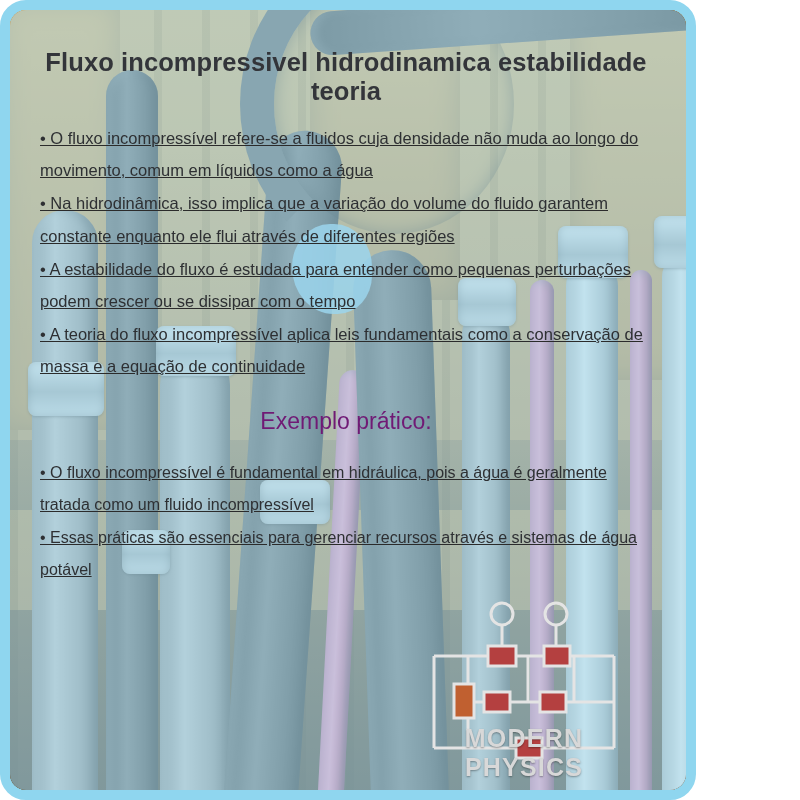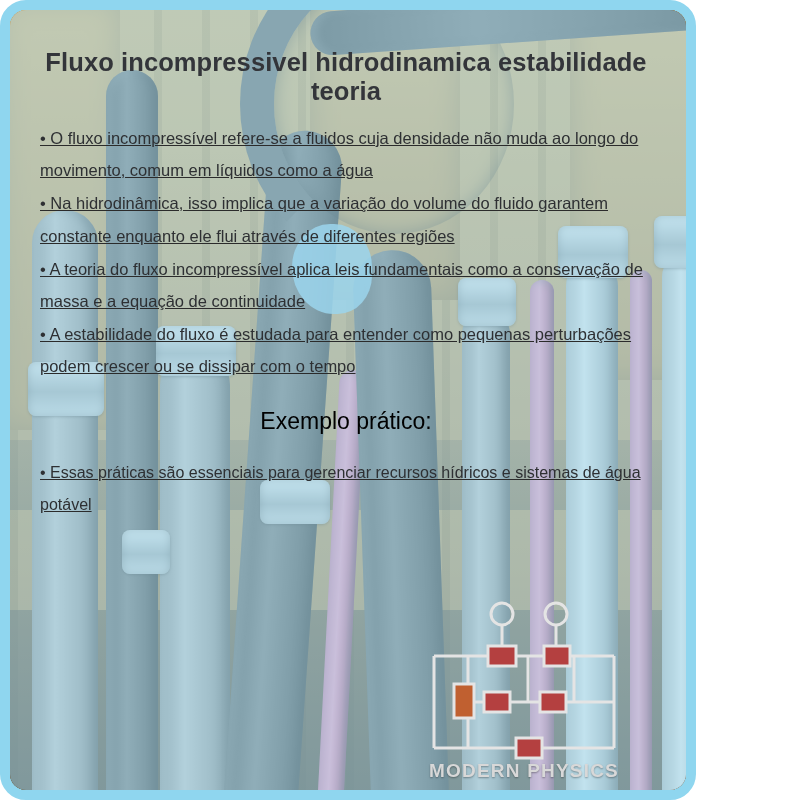--- a/index.html
+++ b/index.html
@@ -120,21 +120,21 @@
     line-height: 1.95;
     color: #2e3033;
     margin: 0 0 1px 0;
     padding-left: 0;
     text-indent: 0;
   }
 
   .subtitle {
     text-align: center;
     font-size: 23px;
-    color: #000000;
+    color: #701a75;
     margin: 26px 0 22px 0;
   }
 
   .bullets.second li {
     font-size: 16px;
     line-height: 2.0;
   }
 
   
   .logo {
@@ -144,21 +144,21 @@
     width: 200px;
     height: 170px;
     pointer-events: none;
   }
   .logo-text {
     position: absolute;
     right: 62px;
     bottom: 8px;
     width: 200px;
     text-align: center;
-    font-size: 19px;
+    font-size: 25px;
     font-weight: bold;
     letter-spacing: 1.2px;
     color: #d8d8d8;
     text-shadow: 0 1px 2px rgba(0,0,0,0.35);
   }
 </style>
 </head>
 <body>
 
 <div class="card">
@@ -202,28 +202,29 @@
   </div>
 
   <div class="overlay"></div>
 
   <div class="content">
     <div class="title">Fluxo incompressivel hidrodinamica estabilidade teoria</div>
 
     <ul class="bullets first">
       <li>• O fluxo incompressível refere-se a fluidos cuja densidade não muda ao longo do movimento, comum em líquidos como a água</li>
       <li>• Na hidrodinâmica, isso implica que a variação do volume do fluido garantem constante enquanto ele flui através de diferentes regiões</li>
+      <li>• A estabilidade do fluxo é estudada para entender como pequenas perturbações podem crescer ou se dissipar com o tempo</li>
       <li>• A teoria do fluxo incompressível aplica leis fundamentais como a conservação de massa e a equação de continuidade</li>
-      <li>• A estabilidade do fluxo é estudada para entender como pequenas perturbações podem crescer ou se dissipar com o tempo</li>
     </ul>
 
     <div class="subtitle">Exemplo prático:</div>
 
     <ul class="bullets second">
-      <li>• Essas práticas são essenciais para gerenciar recursos hídricos e sistemas de água potável</li>
+      <li>• O fluxo incompressível é fundamental em hidráulica, pois a água é geralmente tratada como um fluido incompressível</li>
+      <li>• Essas práticas são essenciais para gerenciar recursos através e sistemas de água potável</li>
     </ul>
   </div>
 
   <svg class="logo" viewBox="0 0 200 170" aria-hidden="true">
     <g stroke="#e4e4e4" stroke-width="3" fill="none">
       <circle cx="78" cy="16" r="11"></circle>
       <circle cx="132" cy="16" r="11"></circle>
       <line x1="78" y1="27" x2="78" y2="58"></line>
       <line x1="132" y1="27" x2="132" y2="52"></line>
       <line x1="10" y1="58" x2="190" y2="58"></line>

